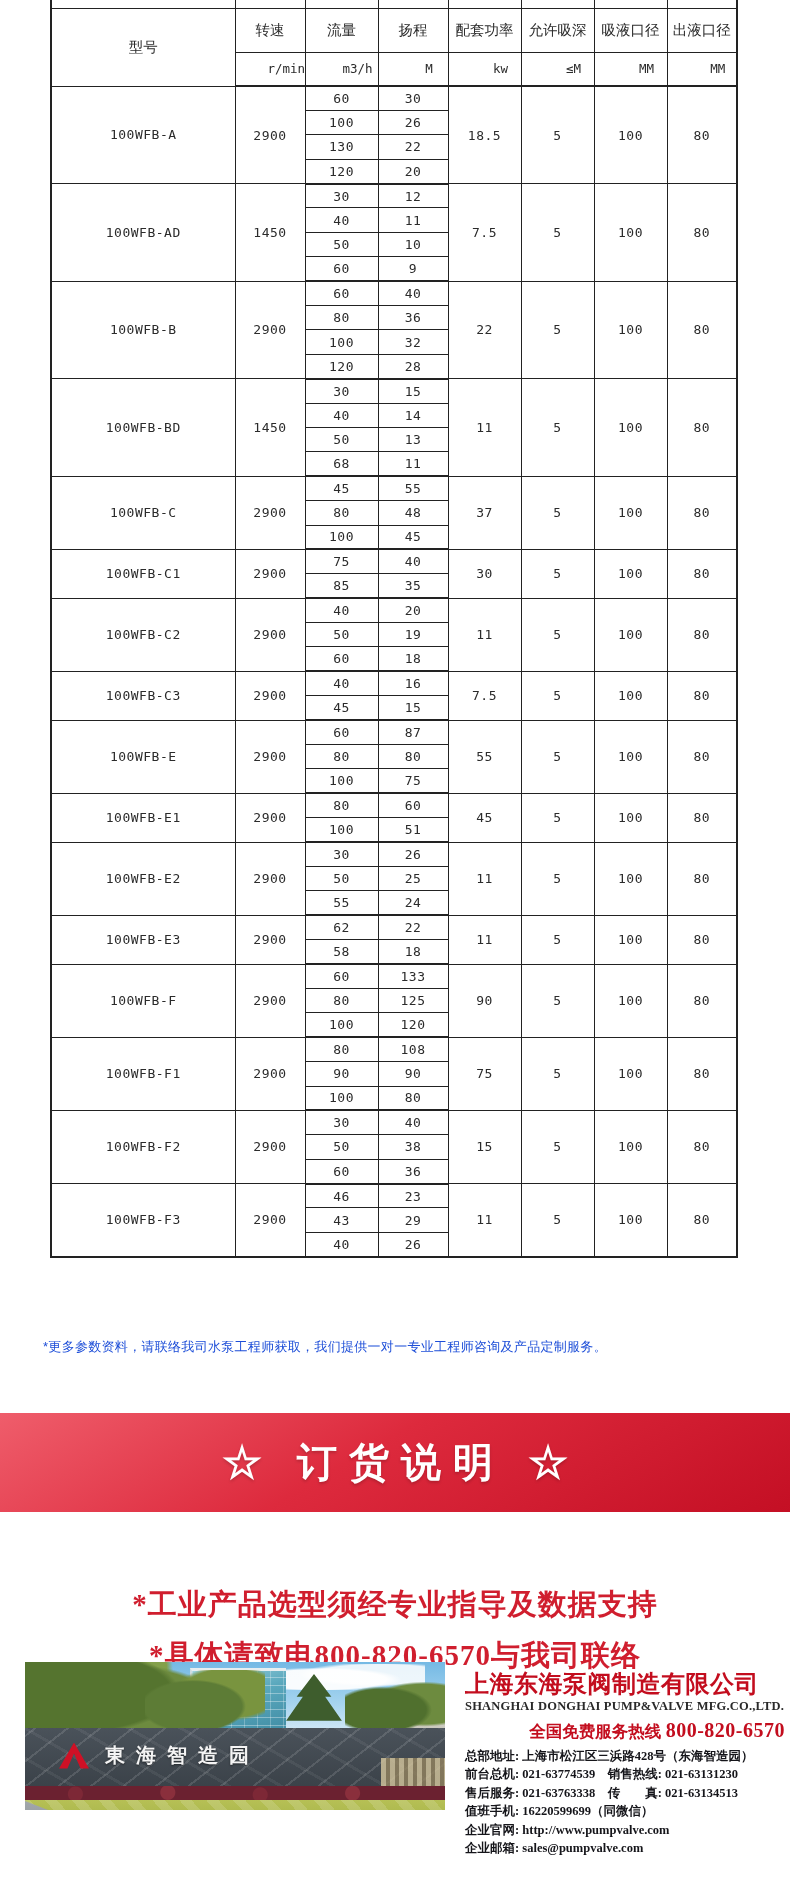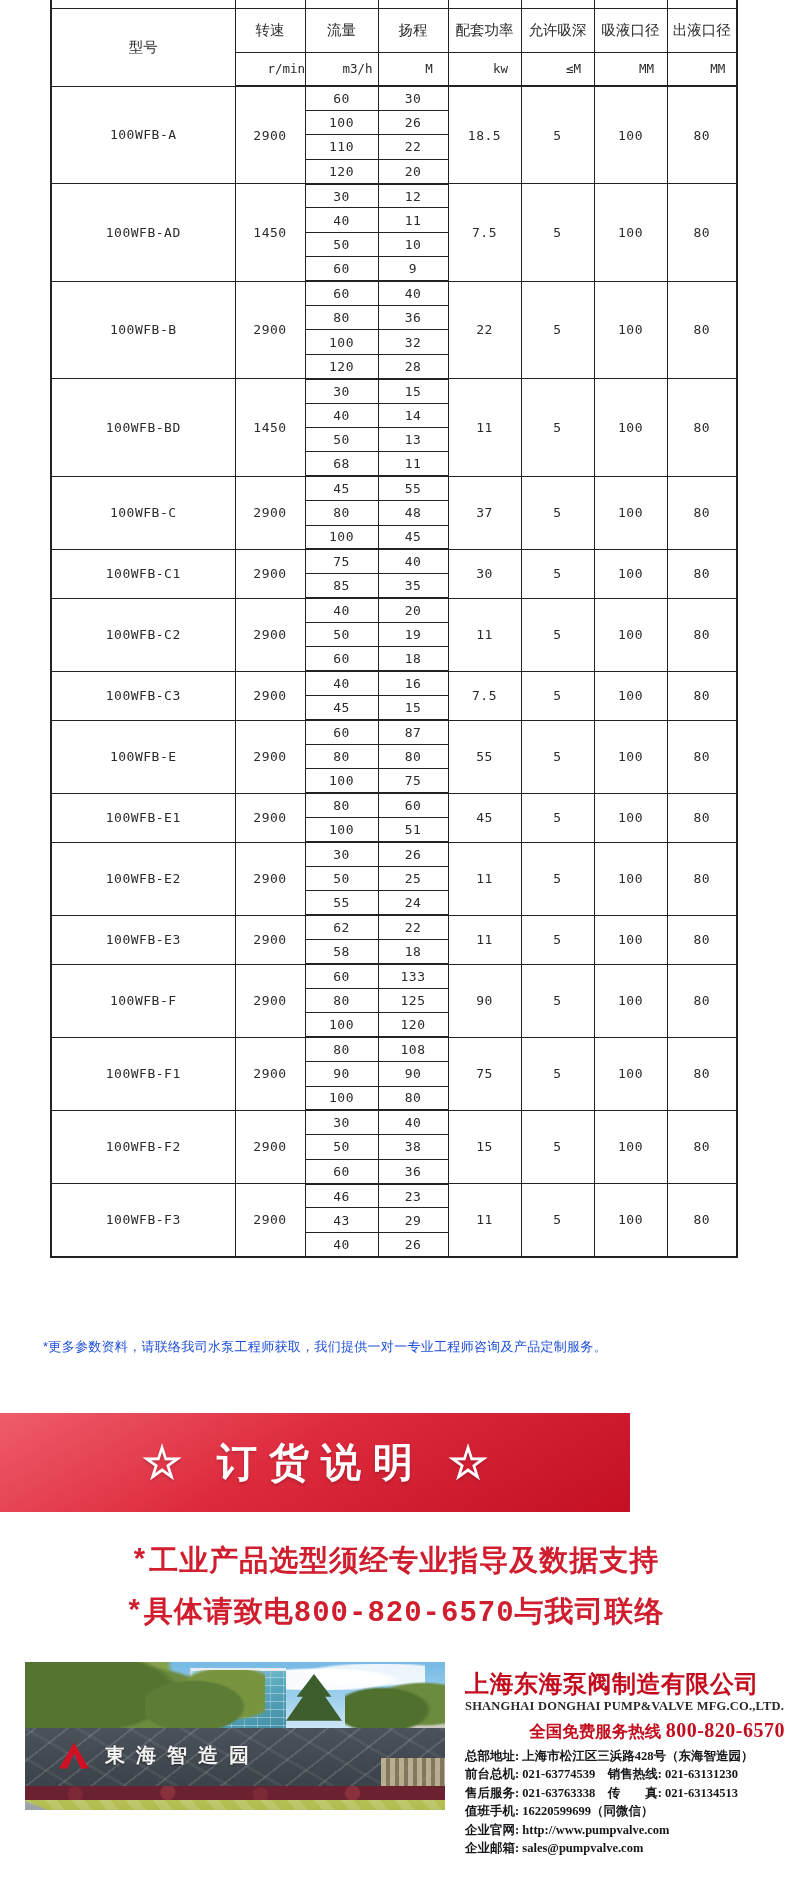--- a/index.html
+++ b/index.html
@@ -26,34 +26,34 @@
   .glast td, .glast th, .span-cell, .model-cell { border-bottom-width:2px; }
 
   
   .note {
     position:absolute; left:43px; top:1338px; width:720px;
     font-size:13px; color:#1d4ed8; letter-spacing:0.3px;
   }
 
   
   .banner {
-    position:absolute; left:0; top:1413px; width:630px; height:99px;
+    position:absolute; left:0; top:1413px; width:790px; height:99px;
     background:linear-gradient(150deg,#ef5d6b 0%, #dd2a3d 45%, #c40f24 100%);
     display:flex; align-items:center; justify-content:center;
   }
   .banner-text {
     color:#ffffff; font-size:40px; font-weight:700; letter-spacing:12px;
     text-indent:12px; text-shadow:0 2px 3px rgba(0,0,0,0.18);
   }
 
   
   .notice {
     position:absolute; left:0; width:790px; text-align:center;
     color:#d01e2e; font-weight:700; font-size:29px;
-    font-family:Liberation Mono, monospace; letter-spacing:1px;
+    font-family:Liberation Serif, serif; letter-spacing:1px;margin-top:44px;
   }
   .notice1 { top:1541px; }
   .notice2 { top:1592px; }
 
   
   .photo {
     position:absolute; left:25px; top:1662px; width:420px; height:148px;
     overflow:hidden;
     background:linear-gradient(#74b9e4 0%, #a6d4ef 28%, #dcedf8 52%, #eef6fb 64%);
   }
@@ -187,21 +187,21 @@
           <td rowspan="4" class="num span-cell">18.5</td>
           <td rowspan="4" class="num span-cell">5</td>
           <td rowspan="4" class="num span-cell">100</td>
           <td rowspan="4" class="num span-cell">80</td>
         </tr>
         <tr>
           <td class="num">100</td>
           <td class="num">26</td>
         </tr>
         <tr>
-          <td class="num">110</td>
+          <td class="num">130</td>
           <td class="num">22</td>
         </tr>
         <tr class="glast">
           <td class="num">120</td>
           <td class="num">20</td>
         </tr>
         <tr>
           <th rowspan="4" class="model-cell">100WFB-AD</th>
           <td rowspan="4" class="num span-cell">1450</td>
           <td class="num">30</td>

